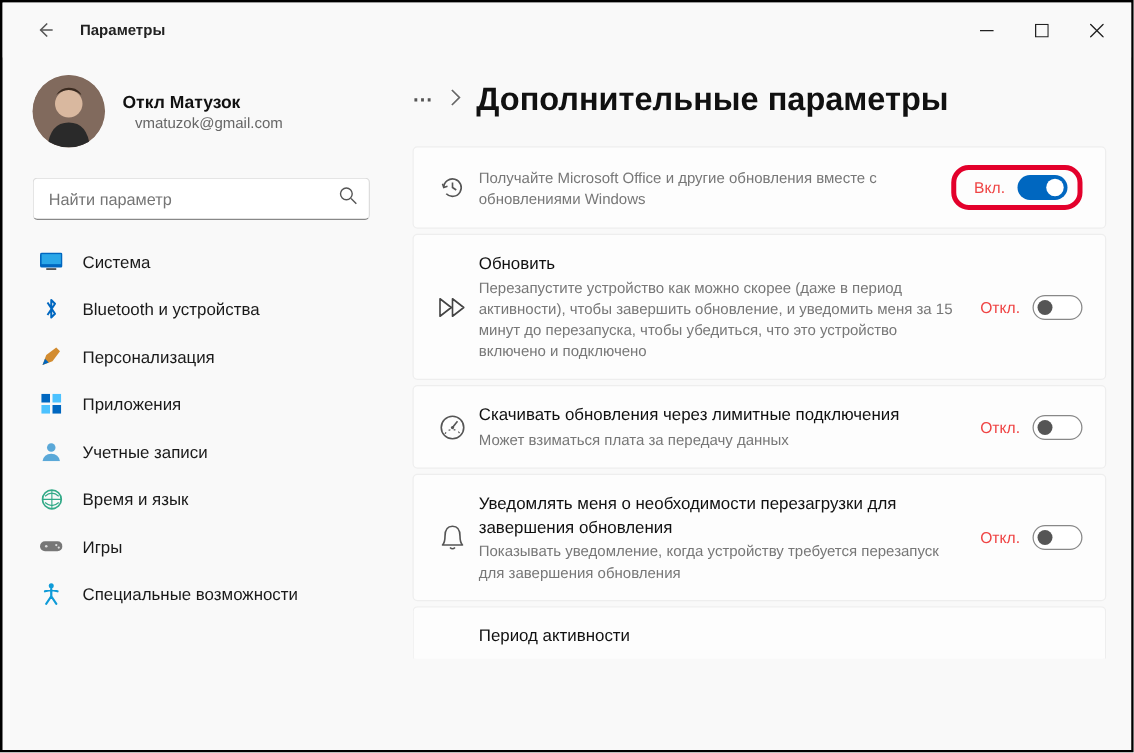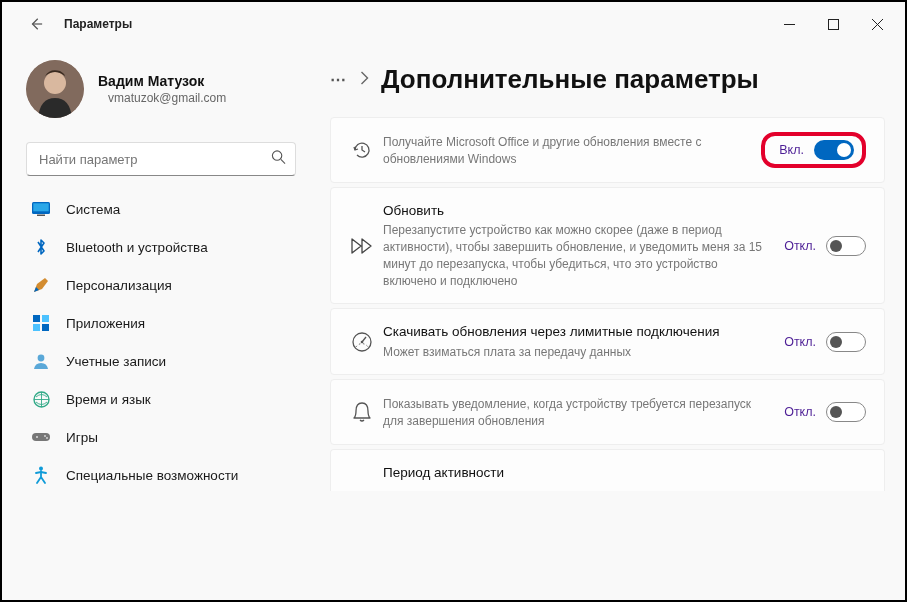--- a/index.html
+++ b/index.html
@@ -28,21 +28,21 @@
     .ellipsis { font-size: 16px; color: #555; letter-spacing: 2px; cursor: pointer; font-weight: 900; }
     .bc-arrow { font-size: 14px; color: #666; }
     .page-title { font-size: 26px; font-weight: 600; color: #111; }
     .cards { display: flex; flex-direction: column; gap: 4px; }
     .card { display: flex; align-items: center; background: #fdfdfd; border: 1px solid #eee; border-radius: 4px; padding: 14px 18px 14px 10px; min-height: 64px; }
     .card-icon { width: 42px; display: flex; align-items: center; justify-content: center; color: #444; flex-shrink: 0; }
     .card-body { flex: 1; padding-right: 12px; }
     .card-title { font-size: 13.5px; color: #111; line-height: 1.35; }
     .card-desc { font-size: 12px; color: #777; line-height: 1.4; margin-top: 2px; }
     .card-ctrl { display: flex; align-items: center; gap: 10px; flex-shrink: 0; }
-    .toggle-label { font-size: 12.5px; color: #4c1d95; }
+    .toggle-label { font-size: 12.5px; color: #ef4444; }
     .toggle { width: 40px; height: 20px; border-radius: 10px; position: relative; cursor: pointer; }
     .toggle.off { background: #fff; border: 1px solid #888; }
     .toggle.off::after { content: ''; position: absolute; left: 3px; top: 3px; width: 12px; height: 12px; border-radius: 50%; background: #555; }
     .toggle.on { background: #0067c0; }
     .toggle.on::after { content: ''; position: absolute; right: 3px; top: 3px; width: 14px; height: 14px; border-radius: 50%; background: #fff; }
     .highlight-box { border: 4px solid #e3002b; border-radius: 14px; padding: 4px 8px 4px 14px; display: flex; align-items: center; gap: 10px; }
     .card-last { border-bottom: none; border-radius: 4px 4px 0 0; min-height: 42px; padding-bottom: 0; align-items: flex-start; padding-top: 14px; }
   </style>
 </head>
 <body>
@@ -81,21 +81,21 @@
       <div class="profile">
         <div class="avatar">
           <svg viewBox="0 0 58 58" width="58" height="58">
               <circle cx="29" cy="29" r="29" fill="#816a5d"></circle>
               <circle cx="29" cy="23" r="11" fill="#d9b89f"></circle>
               <path d="M12 58 Q14 38 29 38 Q44 38 46 58 Z" fill="#2a2a2a"></path>
               <path d="M19 16 Q29 8 39 16 Q39 14 34 11 Q24 8 19 16" fill="#3a2a1f"></path>
             </svg>
         </div>
         <div class="profile-text">
-          <div class="name">Вадим Матузок</div>
+          <div class="name">Откл Матузок</div>
           <div class="email">vmatuzok@gmail.com</div>
         </div>
       </div>
       <div class="search">
         <input type="text" placeholder="Найти параметр" style="">
         <span class="search-icon">
           <svg width="15" height="15" viewBox="0 0 16 16">
               <circle cx="6.5" cy="6.5" r="5" fill="none" stroke="#555" stroke-width="1.2"></circle>
               <path d="M10.5 10.5 L15 15" stroke="#555" stroke-width="1.2"></path>
             </svg>
@@ -244,20 +244,21 @@
             </div>
           </div>
           <div class="card">
             <div class="card-icon">
               <svg width="20" height="22" viewBox="0 0 20 22">
                 <path d="M10 2 Q4 2 4 10 Q4 15 2 17 H18 Q16 15 16 10 Q16 2 10 2 Z" fill="none" stroke="#555" stroke-width="1.3" stroke-linejoin="round"></path>
                 <path d="M8 19 Q10 21 12 19" fill="none" stroke="#555" stroke-width="1.3"></path>
               </svg>
             </div>
             <div class="card-body">
+              <div class="card-title">Уведомлять меня о необходимости перезагрузки для завершения обновления</div>
               <div class="card-desc">Показывать уведомление, когда устройству требуется перезапуск для завершения обновления</div>
             </div>
             <div class="card-ctrl">
               <span class="toggle-label">Откл.</span>
               <div class="toggle off"></div>
             </div>
           </div>
           <div class="card card-last">
             <div class="card-icon"></div>
             <div class="card-body">

